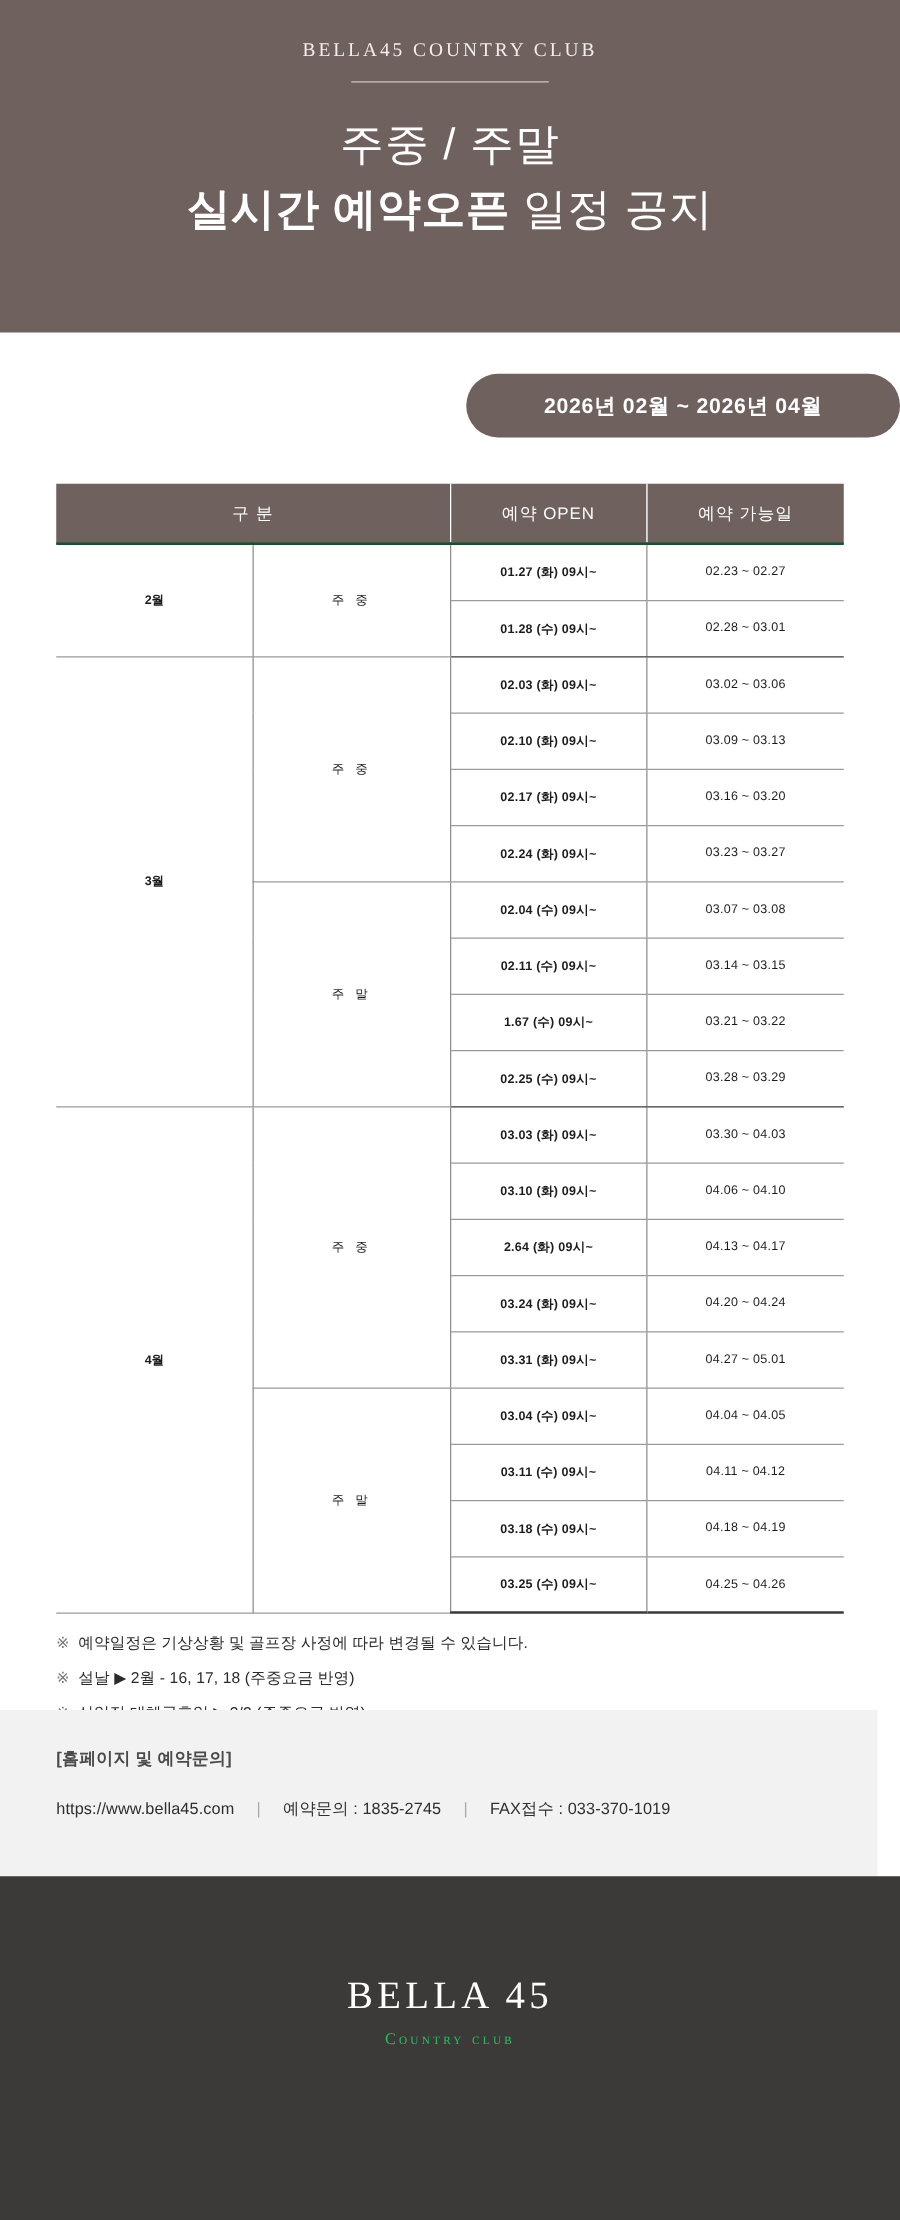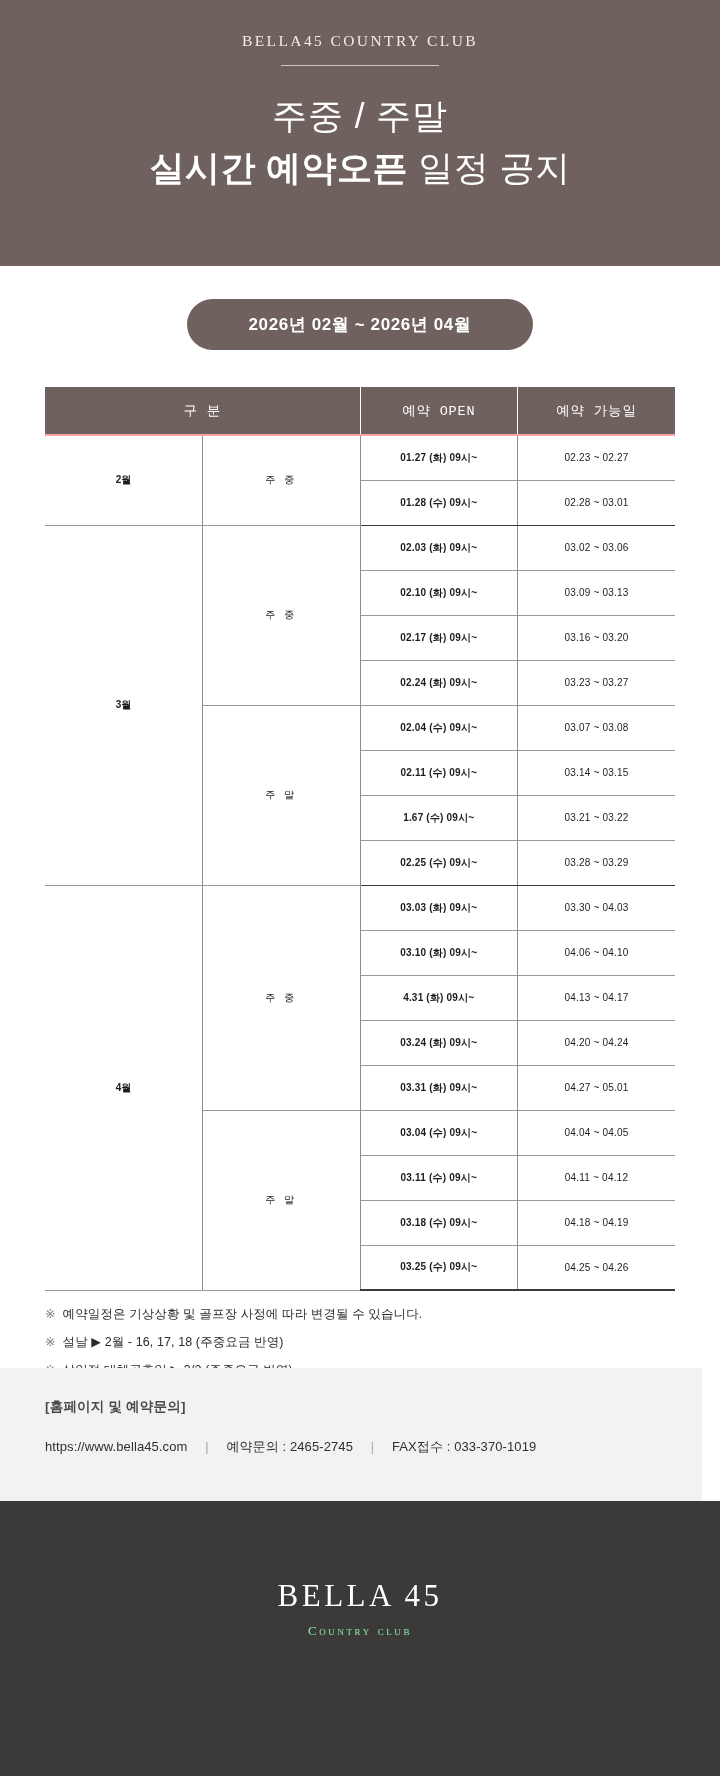--- a/index.html
+++ b/index.html
@@ -44,21 +44,21 @@
     color: #ffffff;
     font-size: 35px;
     letter-spacing: 0.5px;
     margin-top: 8px;
     line-height: 1.25;
   }
   .hero-line2 .bold { font-weight: 700; }
   .hero-line2 .light { font-weight: 300; }
 
   
-  .pill-wrap { text-align: center; padding-top: 33px; }
+  .pill-wrap { text-align: right; padding-top: 33px; }
   .pill {
     display: inline-block;
     background: #6e615e;
     color: #ffffff;
     border-radius: 26px;
     padding: 14px 62px;
     font-size: 17px;
     font-weight: 700;
     letter-spacing: 0.6px;
   }
@@ -103,21 +103,21 @@
     border-right: 1px solid #5d5d5d;
   }
   td.open {
     font-weight: 700;
     font-size: 12.5px;
     letter-spacing: 0.2px;
   }
   td.avail { font-size: 12.5px; letter-spacing: 0.2px; }
   tr.group-end td { border-bottom: 1px solid #3a3a3a; }
   tr.last-row td { border-bottom: 2px solid #3a3a3a; }
-  thead tr { border-bottom: 2px solid #fca5a5; font-family: Liberation Mono, monospace; }
+  thead tr { border-bottom: 2px solid #14532d; }
 
   
   .notes { padding: 16px 45px 0 45px; }
   .note {
     font-size: 12.5px;
     color: #2b2b2b;
     line-height: 1.2;
     margin-bottom: 13px;
     letter-spacing: 0.1px;
   }
@@ -156,21 +156,21 @@
     padding-top: 77px;
   }
   .logo-main {
     color: #ffffff;
     font-family: "Liberation Serif", "DejaVu Serif", serif;
     font-size: 31px;
     letter-spacing: 3.5px;
     font-weight: 400;
   }
   .logo-sub {
-    color: #86efac;
+    color: #22c55e;
     font-family: "Liberation Serif", "DejaVu Serif", serif;
     font-size: 13px;
     letter-spacing: 2.6px;
     margin-top: 9px;
     font-variant: small-caps;
   }
 </style>
 </head>
 <body>
 
@@ -249,21 +249,21 @@
             <td class="month plain" rowspan="9">4월</td>
             <td class="kind" rowspan="5">주 중</td>
             <td class="open">03.03 (화) 09시~</td>
             <td class="avail">03.30 ~ 04.03</td>
           </tr>
           <tr>
             <td class="open">03.10 (화) 09시~</td>
             <td class="avail">04.06 ~ 04.10</td>
           </tr>
           <tr>
-            <td class="open">4.31 (화) 09시~</td>
+            <td class="open">2.64 (화) 09시~</td>
             <td class="avail">04.13 ~ 04.17</td>
           </tr>
           <tr>
             <td class="open">03.24 (화) 09시~</td>
             <td class="avail">04.20 ~ 04.24</td>
           </tr>
           <tr>
             <td class="open">03.31 (화) 09시~</td>
             <td class="avail">04.27 ~ 05.01</td>
           </tr>
@@ -298,21 +298,21 @@
     <div class="note">
       <span class="mark">※</span><span>삼일절 대체공휴일 ▶ 3/2 (주중요금 반영)</span>
     </div>
   </div>
 
   <div class="contact">
     <div class="contact-title">[홈페이지 및 예약문의]</div>
     <div class="contact-line">
       <span>https://www.bella45.com</span>
       <span class="sep">|</span>
-      <span>예약문의 : 2465-2745</span>
+      <span>예약문의 : 1835-2745</span>
       <span class="sep">|</span>
       <span>FAX접수 : 033-370-1019</span>
     </div>
   </div>
 
   <div class="logo-bar">
     <div class="logo-main">BELLA 45</div>
     <div class="logo-sub">Country club</div>
   </div>
 

